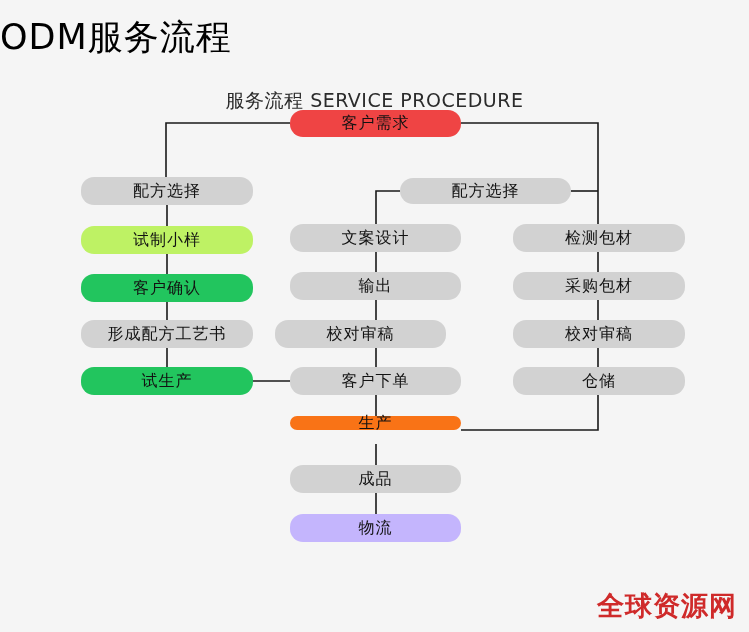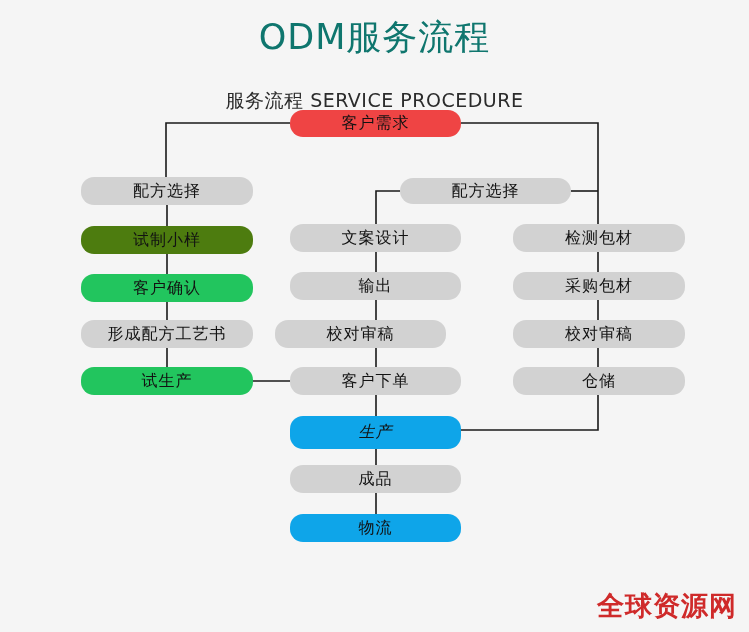--- a/index.html
+++ b/index.html
@@ -18,24 +18,23 @@
     position: absolute;
     left: 0; top: 0;
     width: 749px;
     height: 632px;
   }
   .title {
     position: absolute;
     left: 0;
     top: 18px;
     width: 749px;
-    text-align: center;
     font-size: 35px;
     font-weight: 400;
-    color: #0f766e;
+    color: #000000;
     letter-spacing: 1px;
     line-height: 1.1;
   }
   .subtitle {
     position: absolute;
     left: 0;
     top: 88px;
     width: 749px;
     text-align: center;
     font-size: 19px;
@@ -102,31 +101,31 @@
       <path d="M598 252 L598 272" stroke="#1a1a1a" stroke-width="1.6" fill="none"></path>
       <path d="M598 300 L598 320" stroke="#1a1a1a" stroke-width="1.6" fill="none"></path>
       <path d="M598 348 L598 367" stroke="#1a1a1a" stroke-width="1.6" fill="none"></path>
       <path d="M598 395 L598 430 L461 430" stroke="#1a1a1a" stroke-width="1.6" fill="none"></path>
     </svg>
 
   <div id="nodes">
       <div class="node" style="left: 290px; top: 110px; width: 171px; height: 27px; background: #ef4444; color: rgb(18, 18, 18);">客户需求</div>
       <div class="node" style="left: 400px; top: 178px; width: 171px; height: 26px; background: rgb(210, 210, 210); color: rgb(18, 18, 18);">配方选择</div>
       <div class="node" style="left: 81px; top: 177px; width: 172px; height: 28px; background: rgb(210, 210, 210); color: rgb(18, 18, 18);">配方选择</div>
-      <div class="node" style="left: 81px; top: 226px; width: 172px; height: 28px; background: #4d7c0f; color: rgb(18, 18, 18);">试制小样</div>
+      <div class="node" style="left: 81px; top: 226px; width: 172px; height: 28px; background: #bef264; color: rgb(18, 18, 18);">试制小样</div>
       <div class="node" style="left: 81px; top: 274px; width: 172px; height: 28px; background: #22c55e; color: rgb(18, 18, 18);">客户确认</div>
       <div class="node" style="left: 81px; top: 320px; width: 172px; height: 28px; background: rgb(210, 210, 210); color: rgb(18, 18, 18);">形成配方工艺书</div>
       <div class="node" style="left: 81px; top: 367px; width: 172px; height: 28px; background: #22c55e; color: rgb(18, 18, 18);">试生产</div>
       <div class="node" style="left: 290px; top: 224px; width: 171px; height: 28px; background: rgb(210, 210, 210); color: rgb(18, 18, 18);">文案设计</div>
       <div class="node" style="left: 290px; top: 272px; width: 171px; height: 28px; background: rgb(210, 210, 210); color: rgb(18, 18, 18);">输出</div>
       <div class="node" style="left: 275px; top: 320px; width: 171px; height: 28px; background: rgb(210, 210, 210); color: rgb(18, 18, 18);">校对审稿</div>
       <div class="node" style="left: 290px; top: 367px; width: 171px; height: 28px; background: rgb(210, 210, 210); color: rgb(18, 18, 18);">客户下单</div>
-      <div class="node" style="left: 290px; top: 416px; width: 171px; height: 33px; background: #0ea5e9; color: rgb(18, 18, 18); font-style: italic;">生产</div>
+      <div class="node" style="left: 290px; top: 416px; width: 171px; height: 14px; background: #f97316; color: rgb(18, 18, 18);">生产</div>
       <div class="node" style="left: 290px; top: 465px; width: 171px; height: 28px; background: rgb(210, 210, 210); color: rgb(18, 18, 18);">成品</div>
-      <div class="node" style="left: 290px; top: 514px; width: 171px; height: 28px; background: #0ea5e9; color: rgb(18, 18, 18);">物流</div>
+      <div class="node" style="left: 290px; top: 514px; width: 171px; height: 28px; background: #c4b5fd; color: rgb(18, 18, 18);">物流</div>
       <div class="node" style="left: 513px; top: 224px; width: 172px; height: 28px; background: rgb(210, 210, 210); color: rgb(18, 18, 18);">检测包材</div>
       <div class="node" style="left: 513px; top: 272px; width: 172px; height: 28px; background: rgb(210, 210, 210); color: rgb(18, 18, 18);">采购包材</div>
       <div class="node" style="left: 513px; top: 320px; width: 172px; height: 28px; background: rgb(210, 210, 210); color: rgb(18, 18, 18);">校对审稿</div>
       <div class="node" style="left: 513px; top: 367px; width: 172px; height: 28px; background: rgb(210, 210, 210); color: rgb(18, 18, 18);">仓储</div>
     </div>
 
   <div class="watermark">全球资源网</div>
 </div>
 
 </body></html>

